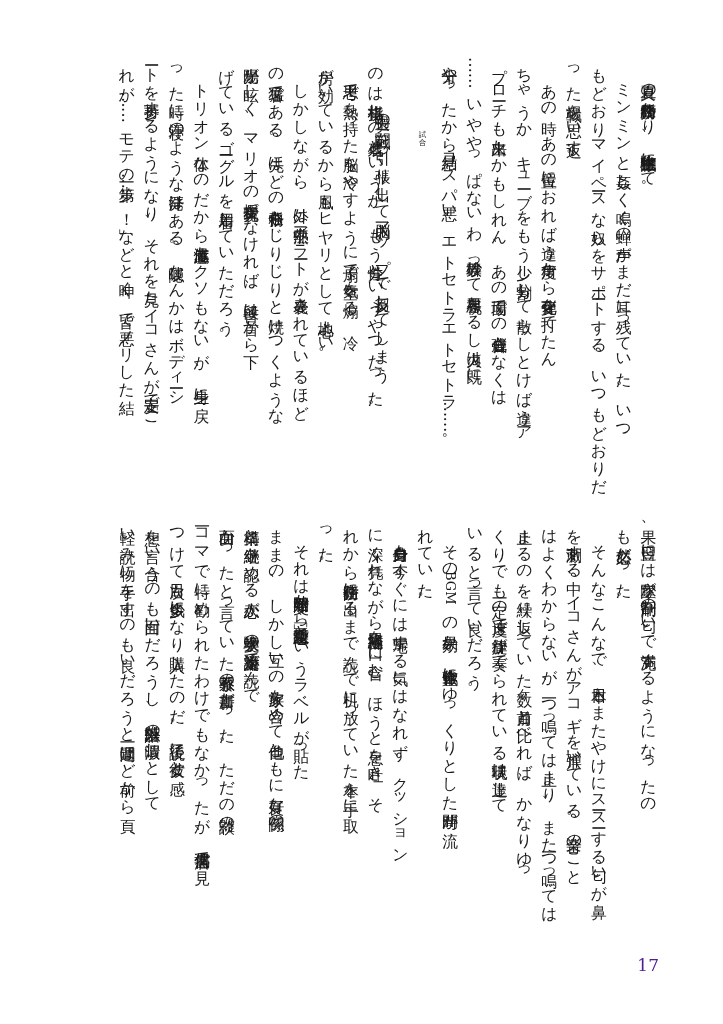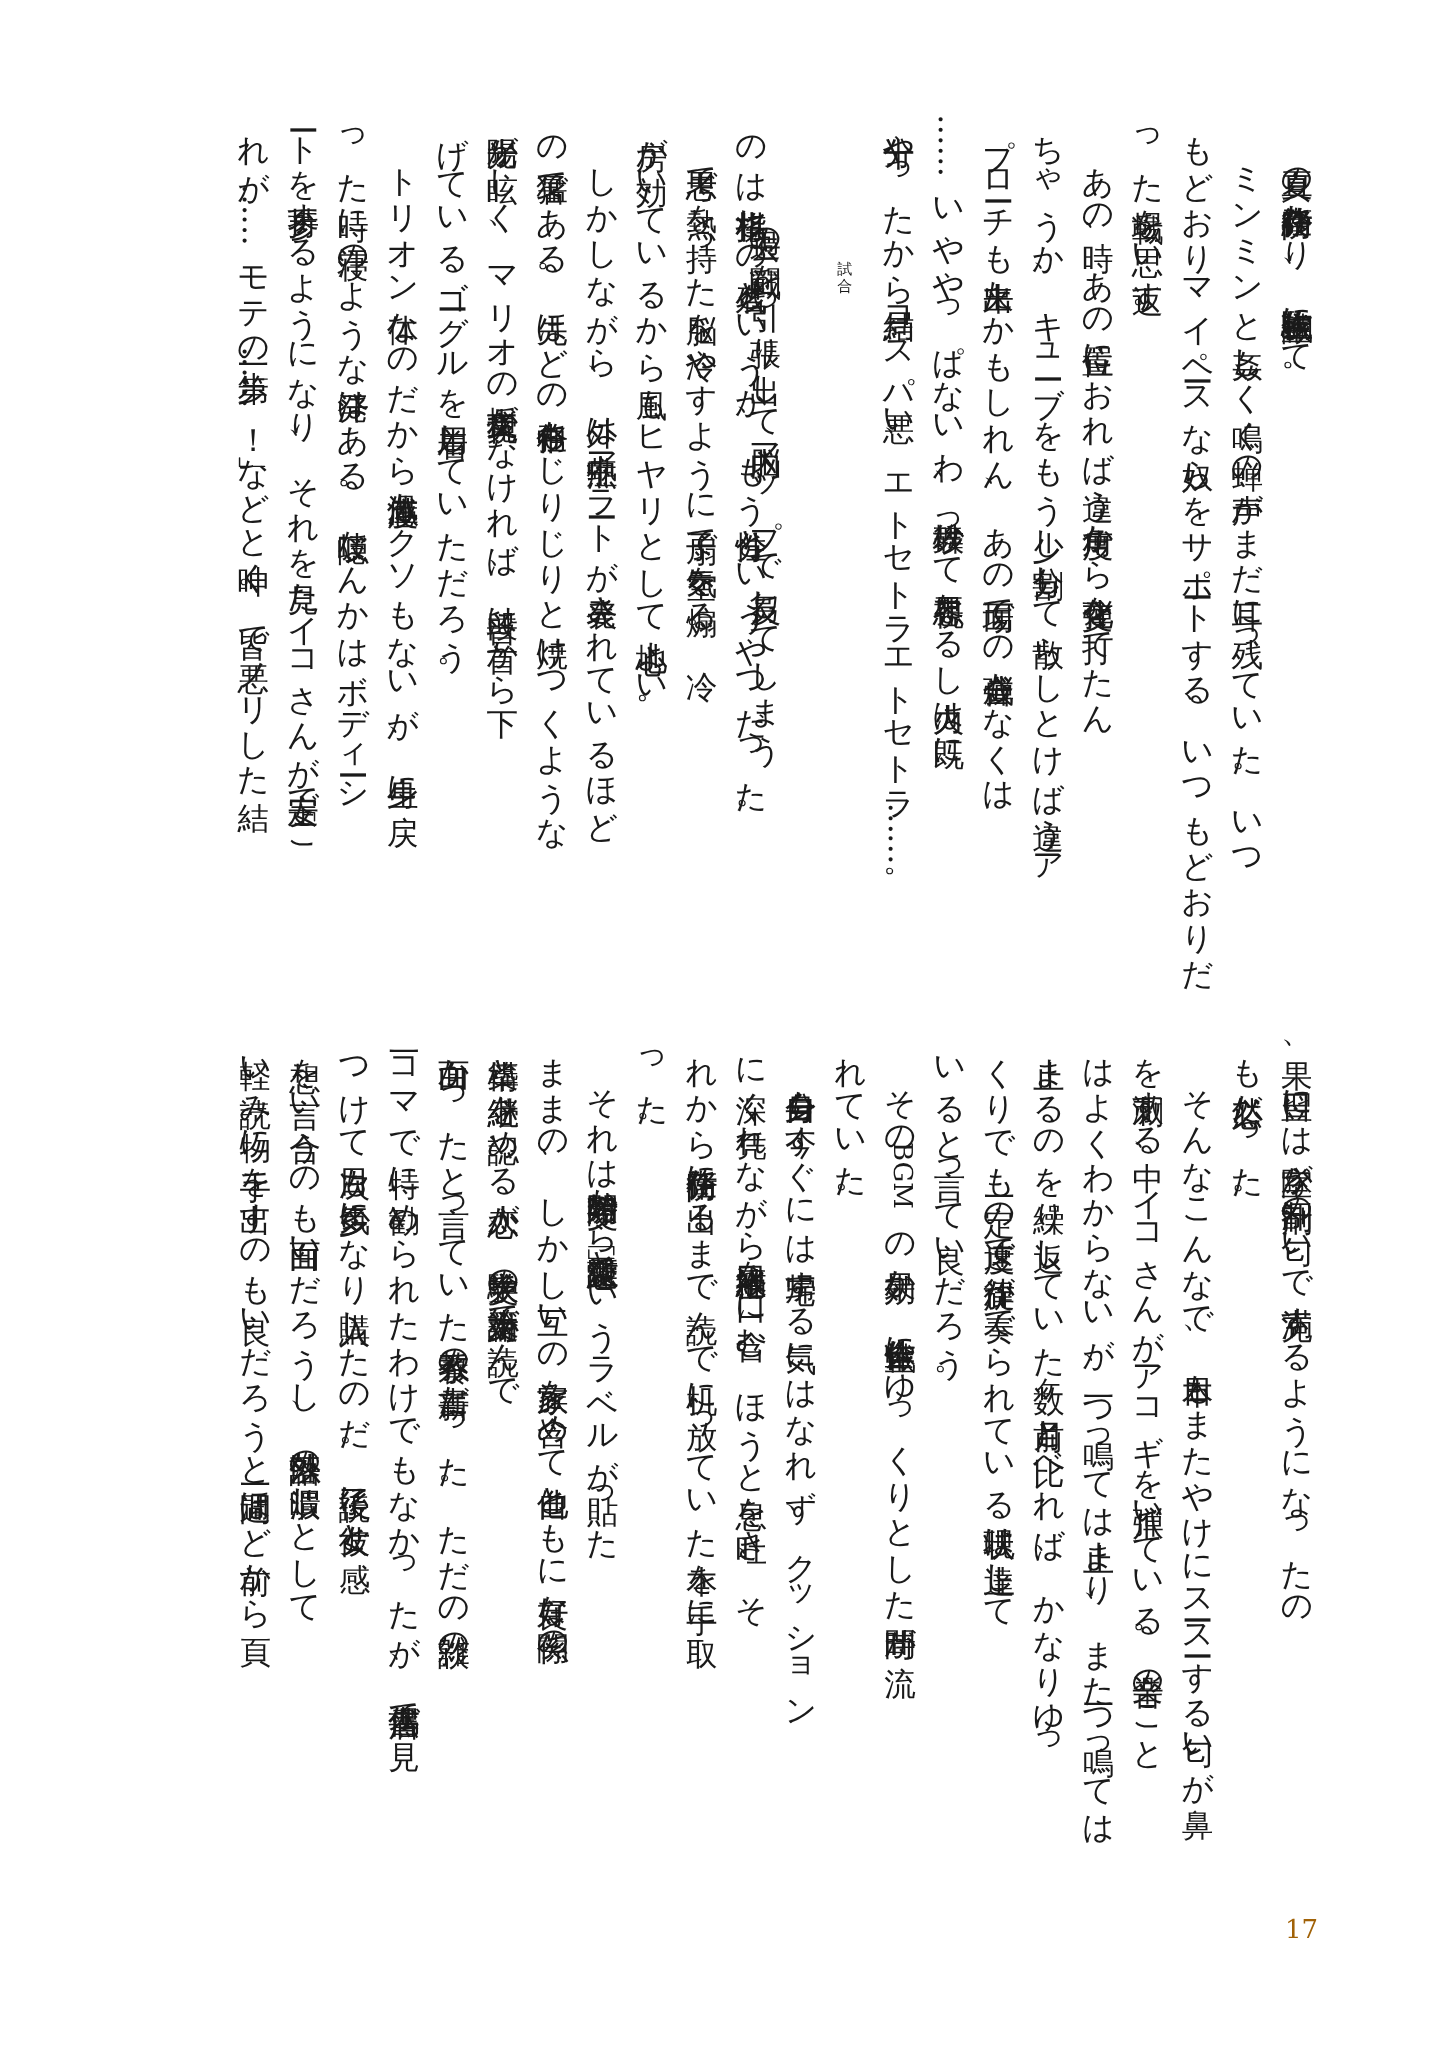--- a/index.html
+++ b/index.html
@@ -69,23 +69,23 @@
   .latin {
     font-family: "DejaVu Serif", serif;
     font-size: 13px;
     margin-inline: 1px;
   }
   .page-number {
     position: absolute;
     right: 64px;
     top: 959px;
     font-family: "DejaVu Serif", serif;
-    font-size: 13px;
+    font-size: 17px;
     line-height: 13px;
-    color: #a16207;
+    color: #4c1d95;
     text-align: right;
   }
 </style>
 </head>
 <body>
 
 <div class="page">
 
   <div class="block block-top">
     <div class="col">　真夏の防衛任務終わり、生駒隊作戦室にて。</div>

